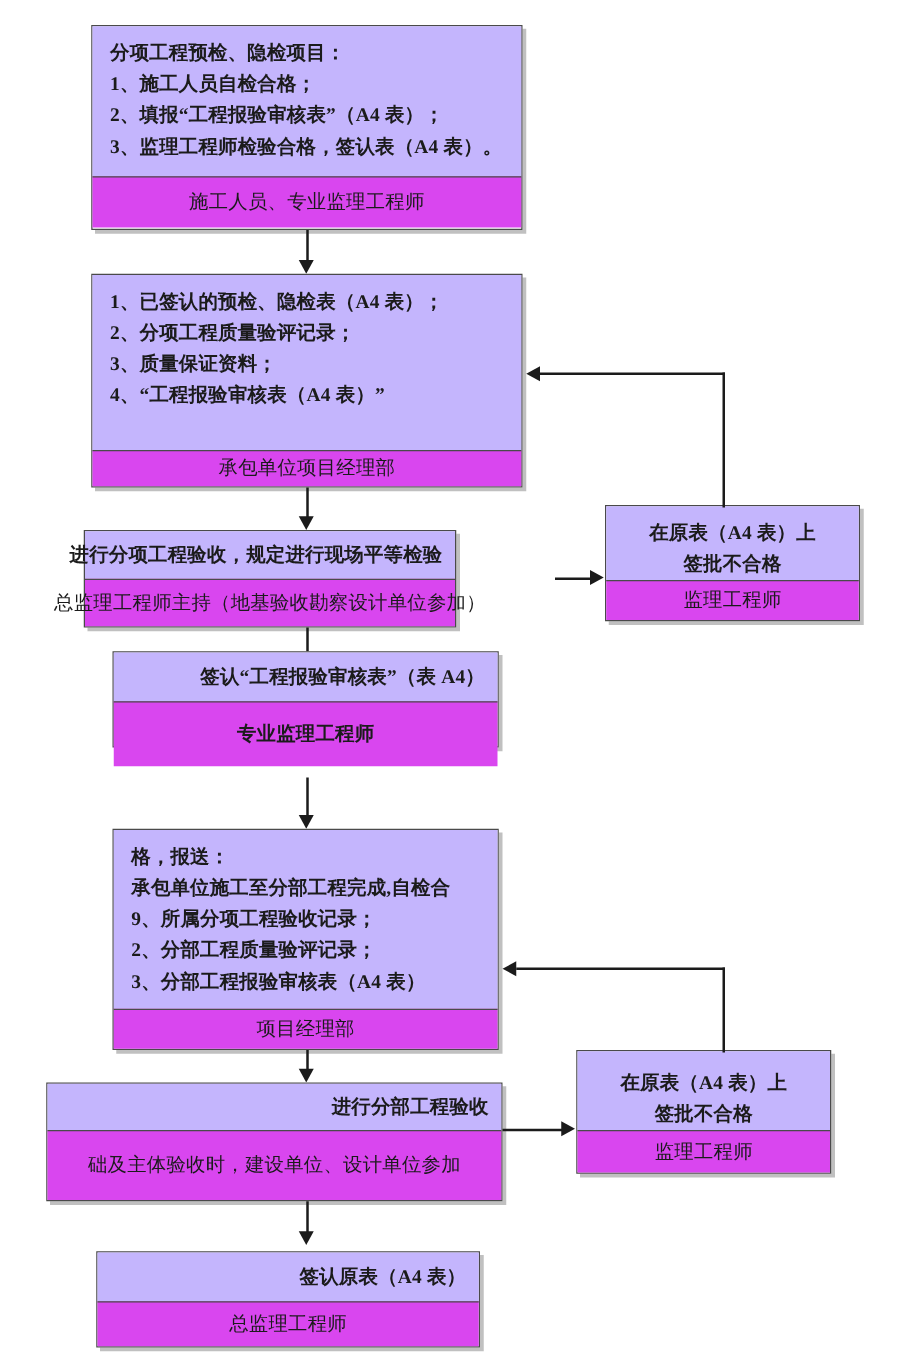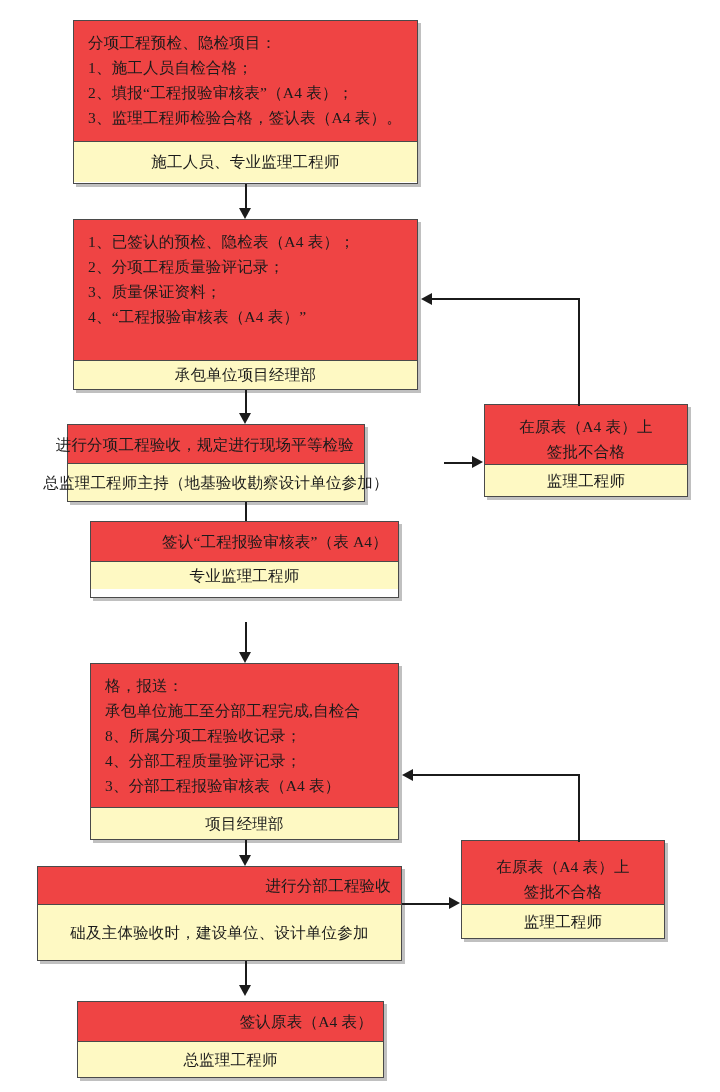--- a/index.html
+++ b/index.html
@@ -22,26 +22,27 @@
   
   .node {
     position: absolute;
     box-sizing: border-box;
     border: 1.6px solid #4a4a4a;
     background: #ffffff;
     box-shadow: 3px 3px 0 0 rgba(140,140,140,0.55);
   }
   .node .body {
     box-sizing: border-box;
-    background: #ef4444;
+    background: #c4b5fd;
     padding: 9px 12px 9px 14px;
+    font-weight: bold;
   }
   .node .actor {
     box-sizing: border-box;
-    background: #fef9c3;
+    background: #d946ef;
     border-top: 1.6px solid #4a4a4a;
     text-align: right;
     display: flex;
     align-items: center;
     justify-content: center;
   }
 
   
   .line {
     font-size: 15.5px;
@@ -143,34 +144,34 @@
   <div class="conn h" style="left:432px; top:298px; width:148px;"></div>
   <div class="arrow left" style="left:421px; top:292.5px;"></div>
 
   <div class="conn v" style="left:245px; top:502px; height:35px;"></div>
   <div class="arrow down" style="left:238.5px; top:534px;"></div>
 
   <div class="node" style="left:90px; top:521px; width:309px; height:77px;">
     <div class="body center" style="height:39px;">
       <div class="line">签认“工程报验审核表”（表 A4）</div>
     </div>
-    <div class="actor" style="height:28px;">
+    <div class="actor" style="height:52px;font-weight:bold;">
       <div class="line">专业监理工程师</div>
     </div>
   </div>
 
   <div class="conn v" style="left:245px; top:622px; height:33px;"></div>
   <div class="arrow down" style="left:238.5px; top:652px;"></div>
 
   <div class="node" style="left:90px; top:663px; width:309px; height:177px;">
     <div class="body" style="height:143px;">
       <div class="line">格，报送：</div>
       <div class="line">承包单位施工至分部工程完成,自检合</div>
-      <div class="line">8、所属分项工程验收记录；</div>
-      <div class="line">4、分部工程质量验评记录；</div>
+      <div class="line">9、所属分项工程验收记录；</div>
+      <div class="line">2、分部工程质量验评记录；</div>
       <div class="line">3、分部工程报验审核表（A4 表）</div>
     </div>
     <div class="actor" style="height:32px;">
       <div class="line">项目经理部</div>
     </div>
   </div>
 
   <div class="conn v" style="left:245px; top:840px; height:17px;"></div>
   <div class="arrow down" style="left:238.5px; top:855px;"></div>
 

